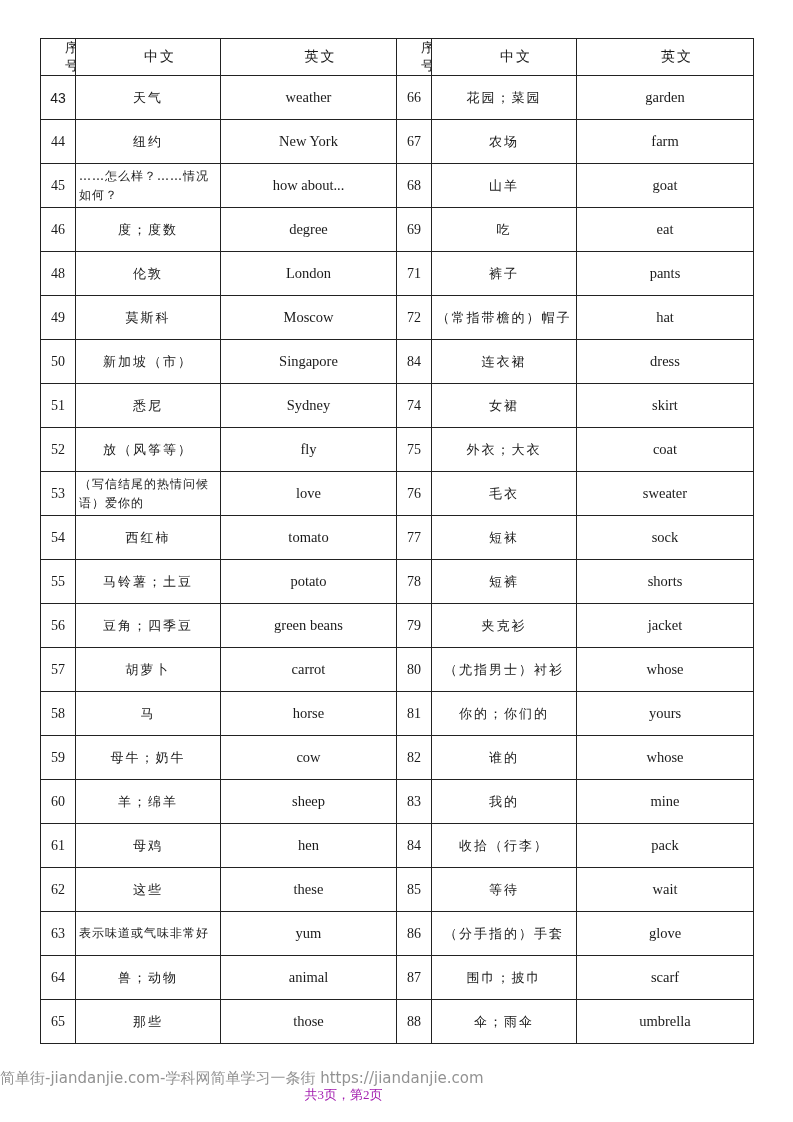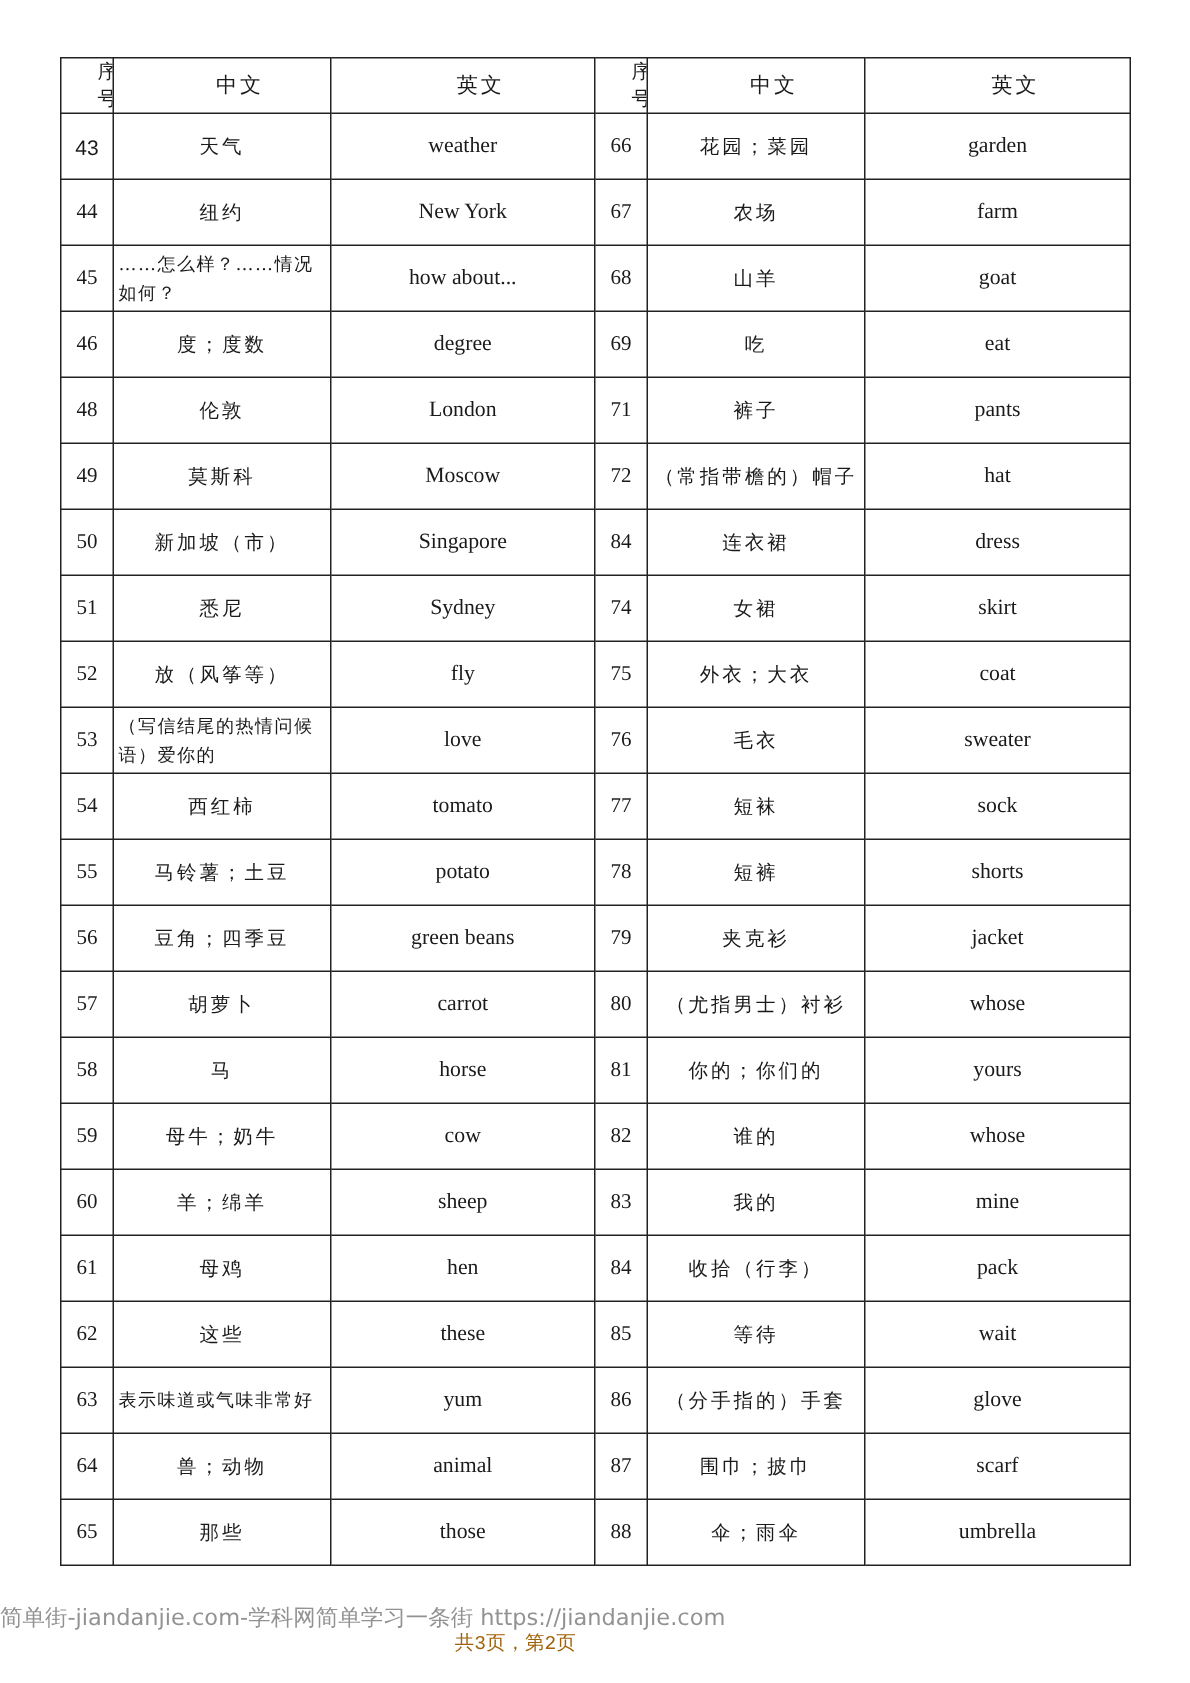--- a/index.html
+++ b/index.html
@@ -15,21 +15,21 @@
   th.idx-h { font-size:13px; letter-spacing:0; }
   td.idx { font-size:14px; }
   td.zh { font-size:13px; font-family:"DejaVu Serif","Liberation Serif",serif; letter-spacing:2px; }
   td.zh.long { text-align:left; font-size:12px; line-height:19px; letter-spacing:1px; padding-left:3px;margin-top:48px; }
   td.en { font-size:14.5px; }
   .first-idx { font-family:"Liberation Sans",sans-serif; font-size:15px; }
   .watermark { position:absolute; left:0; width:783px; top:1069px; text-align:left;
                font-family:"DejaVu Sans","Liberation Sans",sans-serif; font-size:15px;
                color:rgba(110,110,110,0.75); }
   .page-footer { position:absolute; left:0; width:687px; top:1086px; text-align:center;
-                 font-size:13px; color:#a16207; font-family:Liberation Mono, monospace; }
+                 font-size:13px; color:#a21caf; font-family:Liberation Serif, serif; }
 </style>
 </head>
 <body>
 
 <table class="vocab-table">
   <colgroup>
     <col style="width:35px">
       <col style="width:145px">
       <col style="width:176px">
     <col style="width:35px">

